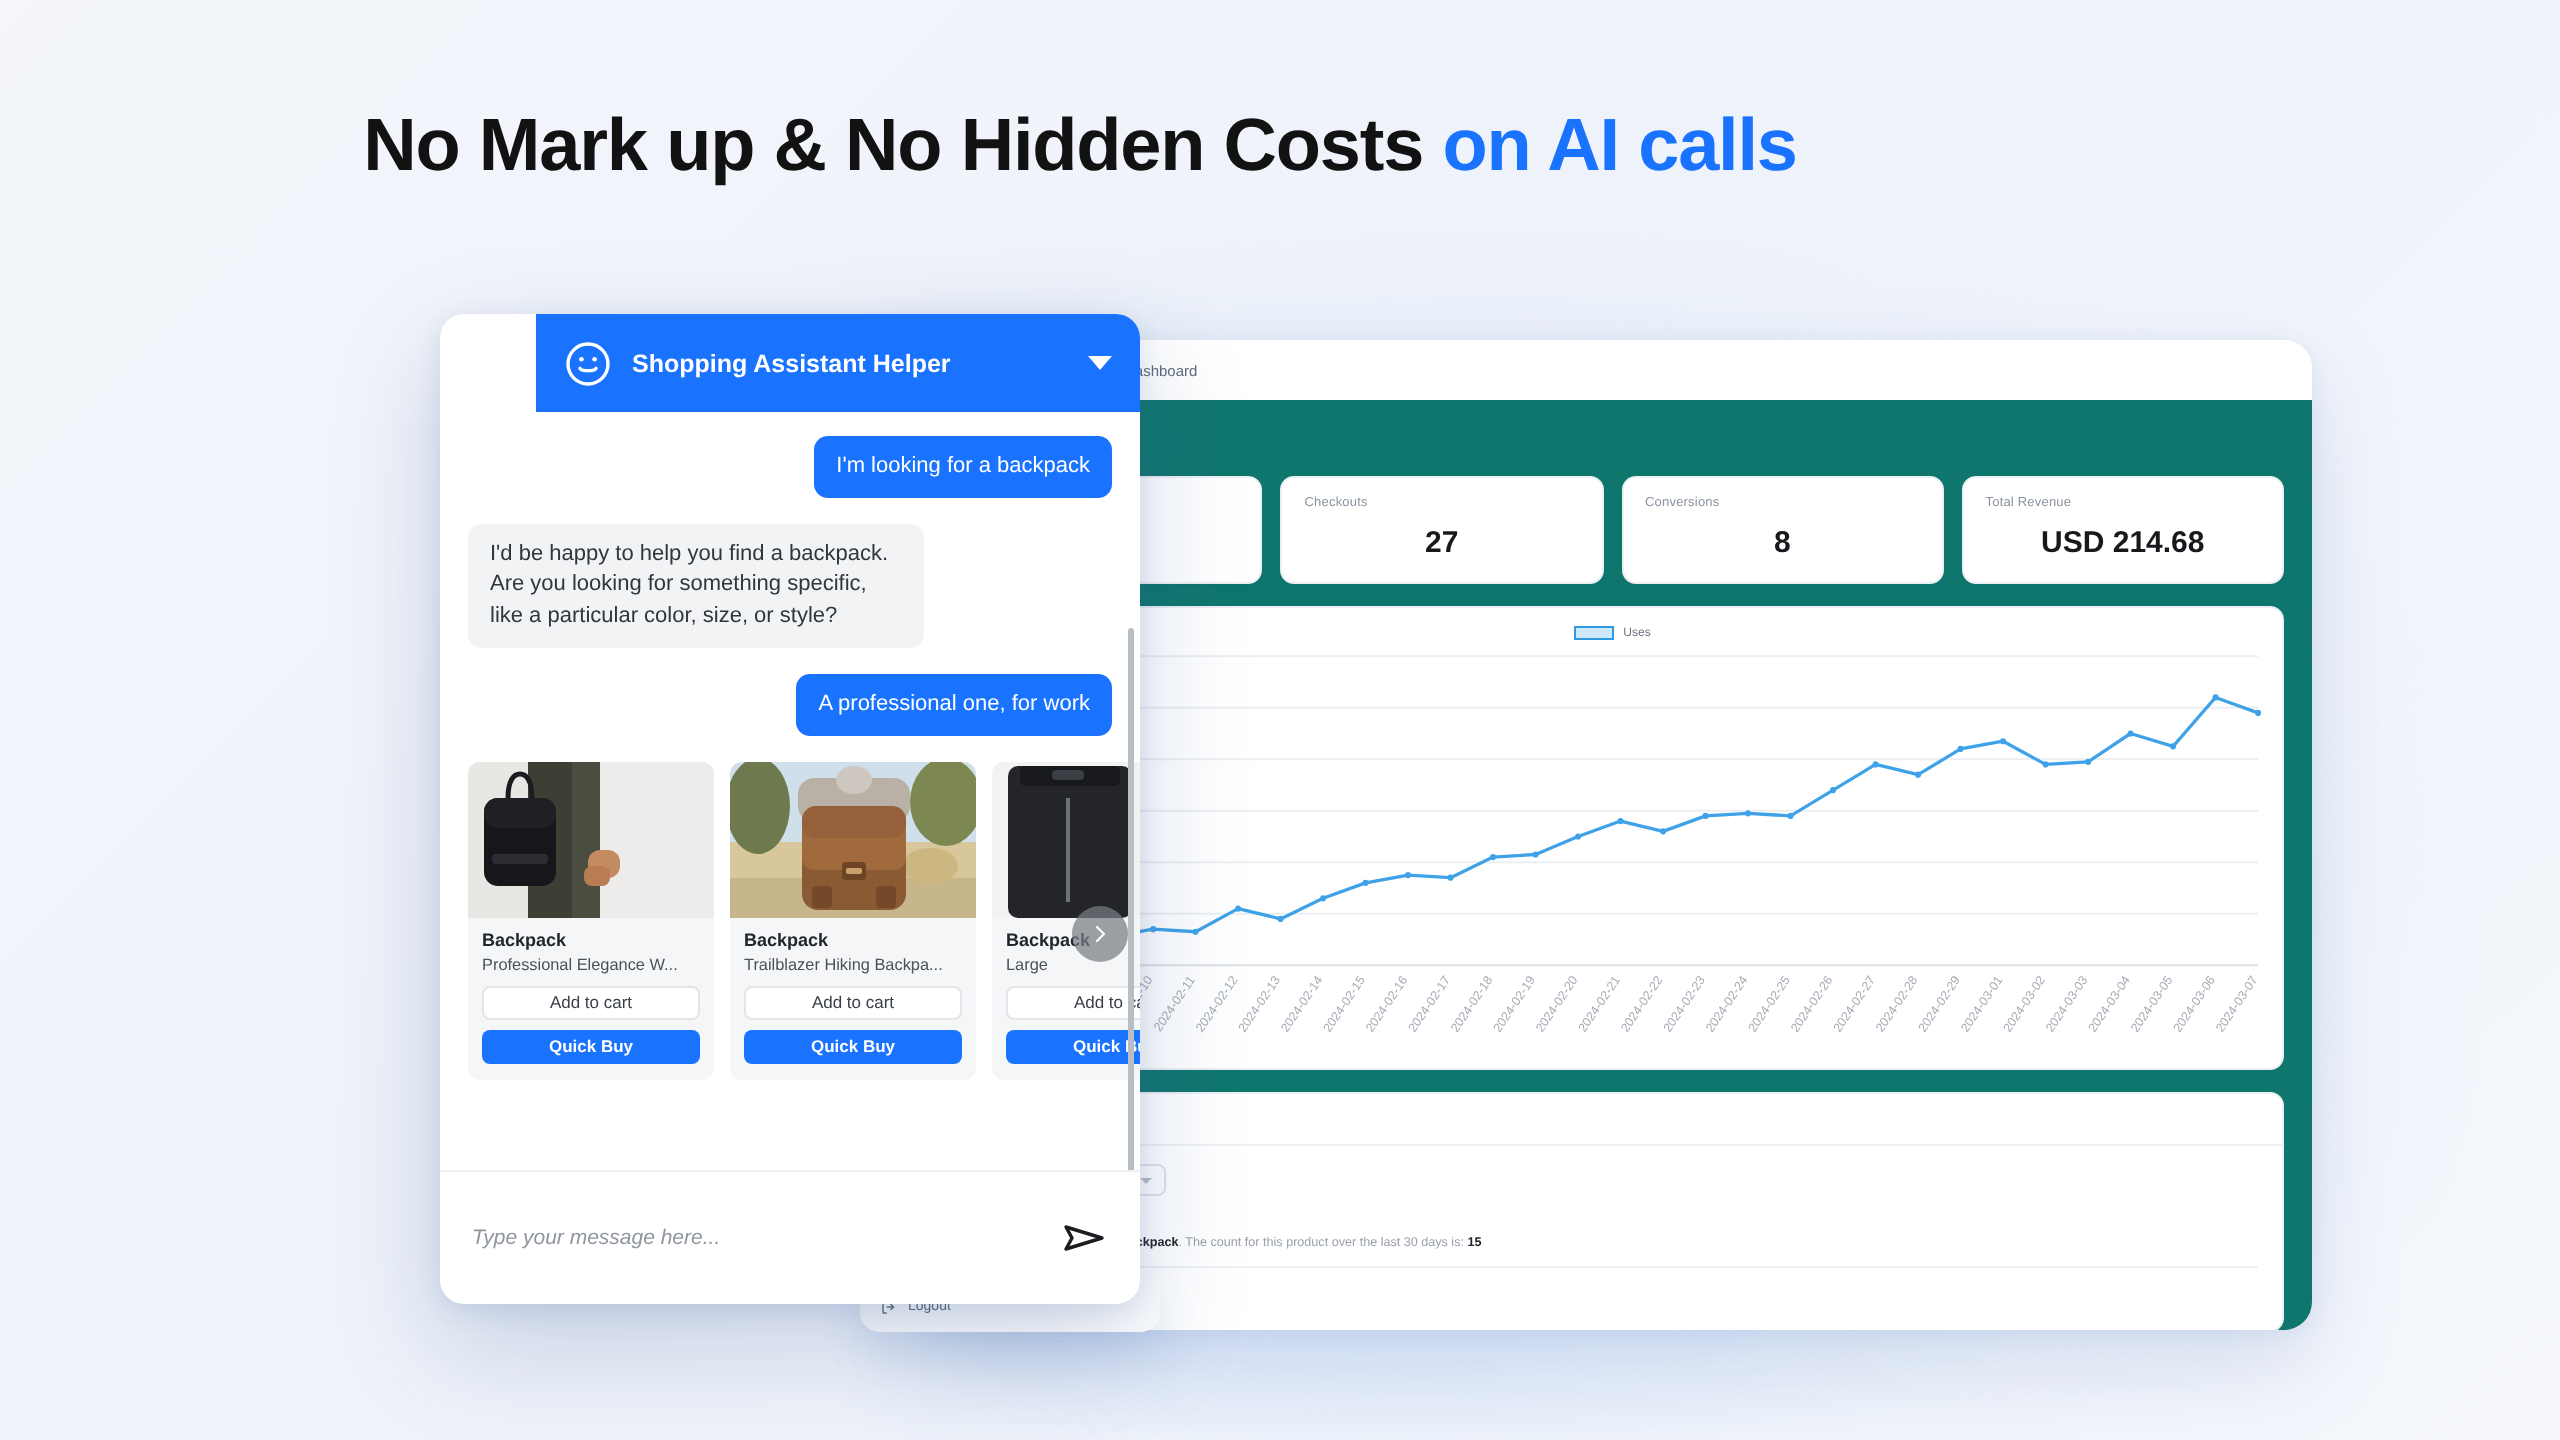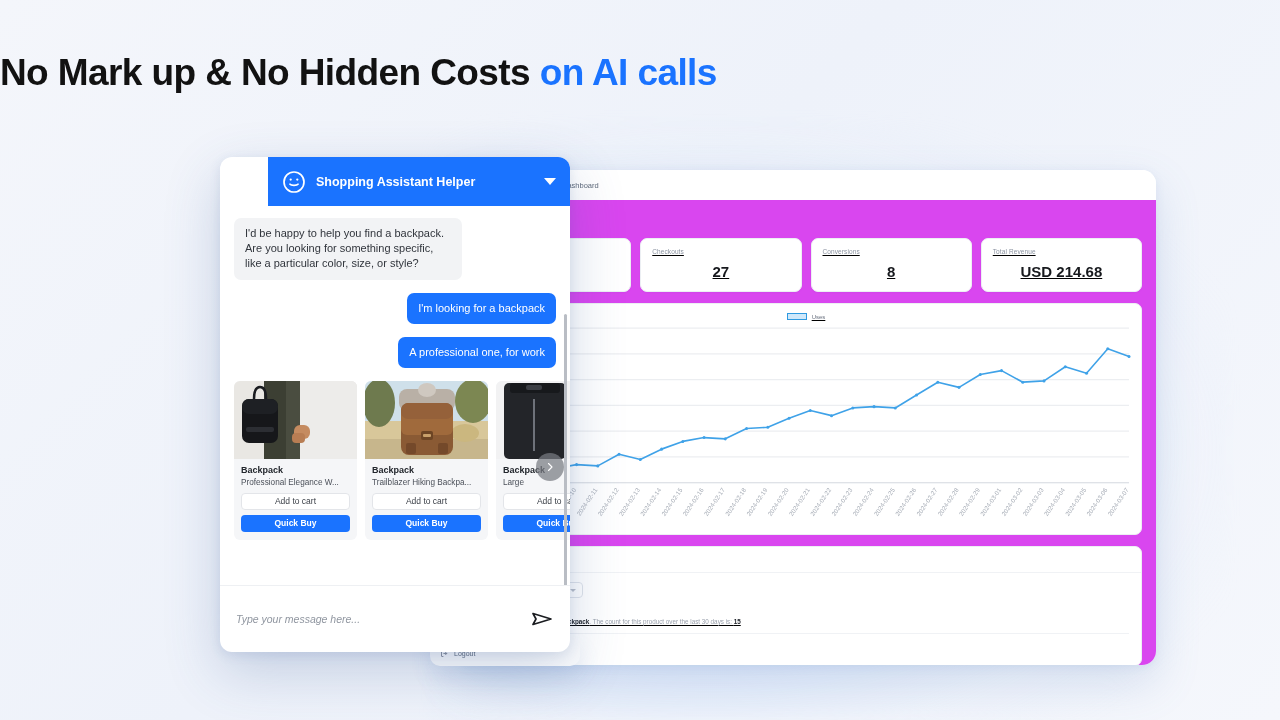--- a/index.html
+++ b/index.html
@@ -7,21 +7,21 @@
   body {
     font-family: "Liberation Sans", sans-serif;
     background: linear-gradient(135deg, #f4f6fb 0%, #eef2fa 45%, #f5f7fc 100%);
     position: relative;
   }
 
   
   #headline {
     position: absolute;
     top: 52px; left: 0; width: 1080px;
-    text-align: left;
+    text-align: center;
     font-size: 37px;
     font-weight: 800;
     letter-spacing: -0.6px;
     color: #121212;
     white-space: nowrap;
   }
   #headline .accent { color: #1a73ff; }
 
   
   #glow {
@@ -42,25 +42,24 @@
     overflow: hidden;
   }
   #dash-topbar {
     height: 30px;
     background: #ffffff;
     display: flex; align-items: center;
     padding-left: 106px;
     font-size: 7.5px; color: #5f6a7a;
   }
   #dash-body {
-    background: #d946ef;
+    background: #0f766e;
     height: 465px;
     padding: 12px 14px 0 14px;
     position: relative;
-    text-decoration: underline;
   }
 
   .mini-select {
     background: #fff;
     border: 1px solid #dfe3ea;
     border-radius: 4px;
     height: 16px;
     width: 100px;
     display: flex; align-items: center; justify-content: space-between;
     padding: 0 6px;
@@ -423,26 +422,26 @@
       <circle cx="8.7" cy="9.6" r="1.15" fill="#ffffff"></circle>
       <circle cx="15.3" cy="9.6" r="1.15" fill="#ffffff"></circle>
       <path d="M8 14.2c1.1 1.5 6.9 1.5 8 0" fill="none" stroke="#ffffff" stroke-width="1.7" stroke-linecap="round"></path>
     </svg>
     <span id="chat-title">Shopping Assistant Helper</span>
     <span id="chat-chevron"></span>
   </div>
 
   <div id="chat-body">
 
+    <div class="msg-row right">
+      <div class="bubble user">I'm looking for a backpack</div>
+    </div>
+
     <div class="msg-row">
       <div class="bubble bot">I'd be happy to help you find a backpack. Are you looking for something specific, like a particular color, size, or style?</div>
-    </div>
-
-    <div class="msg-row right">
-      <div class="bubble user">I'm looking for a backpack</div>
     </div>
 
     <div class="msg-row right">
       <div class="bubble user">A professional one, for work</div>
     </div>
 
     <div id="carousel">
 
       <div class="pcard">
         <div class="pimg">

